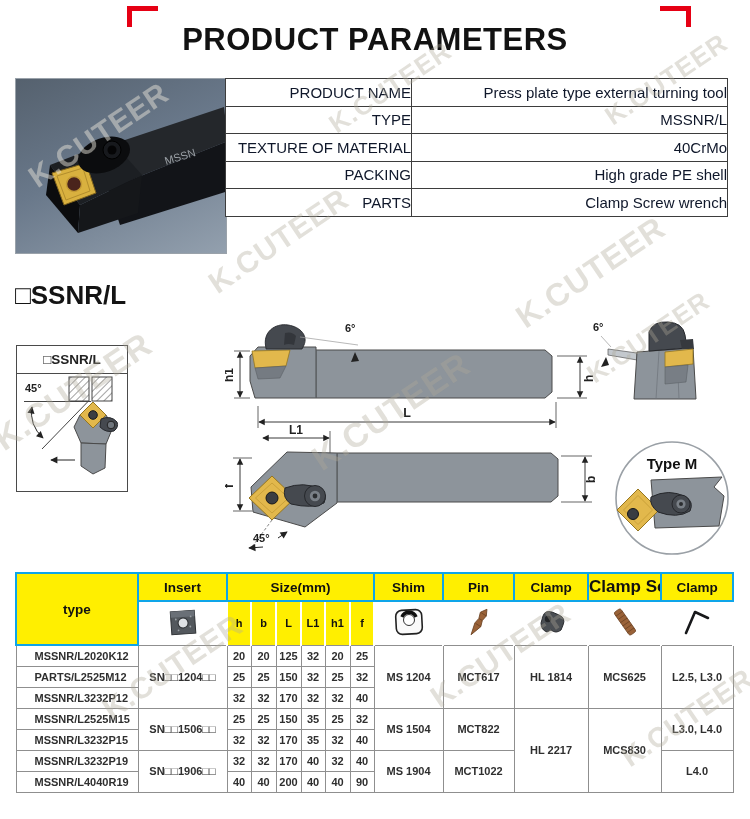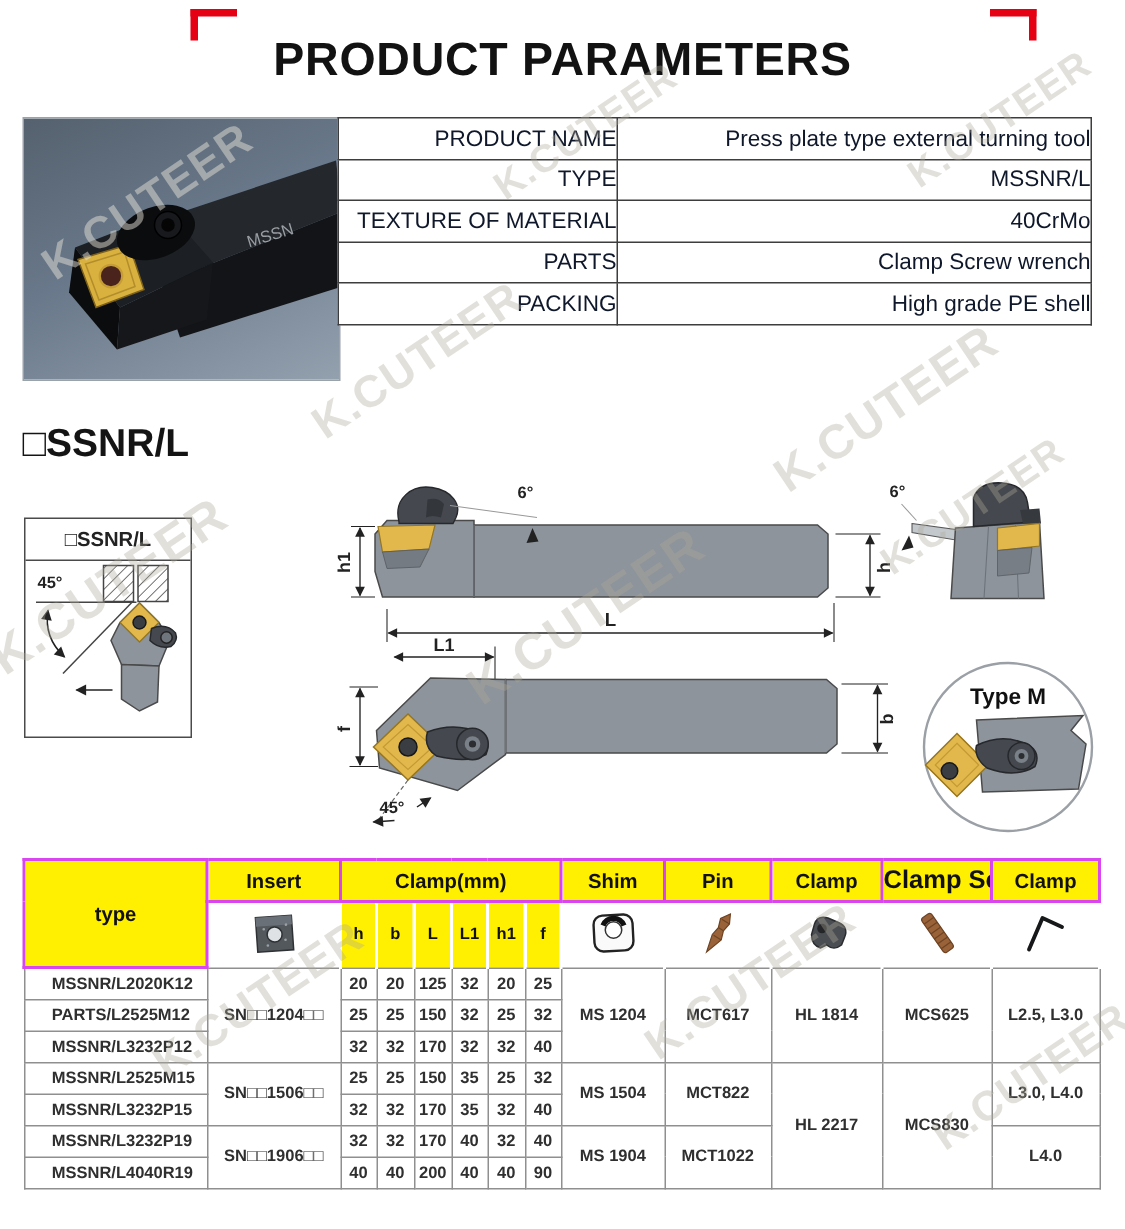--- a/index.html
+++ b/index.html
@@ -37,21 +37,21 @@
   
   .diagrams{position:absolute;left:225px;top:295px;width:520px;height:265px;z-index:2;}
   
   .mtable{position:absolute;left:15px;top:572px;width:717px;border-collapse:collapse;
           table-layout:fixed;background:#fff;z-index:2;}
   .mtable td{padding:0;text-align:center;font-size:11px;color:#2f2f2f;
              border:1px solid #8f8f8f;overflow:hidden;white-space:nowrap;}
   .mtable tr.hr1{height:28px;}
   .mtable tr.hr2{height:44px;}
   .mtable tr.dr{height:21px;}
-  .mtable td.hdr{background:#ffef00;font-weight:bold;border:2px solid #d946ef;font-size:13.5px;color:#111;}
+  .mtable td.hdr{background:#ffef00;font-weight:bold;border:2px solid #0ea5e9;font-size:13.5px;color:#111;}
   .mtable td.hdr.small{font-size:17px;}
   .mtable td.img{background:#fff;border:2px solid #fff;border-bottom:1px solid #8f8f8f;}
   .mtable td.szl{background:#ffef00;font-weight:bold;border:2px solid #fff;
                  border-bottom:1px solid #8f8f8f;font-size:11px;color:#111;}
   .mtable td.typec{text-align:left;padding-left:18px;font-weight:bold;}
   .mtable td.num{font-weight:bold;}
   .mtable td.mg{font-weight:bold;margin-top:44px;}
 </style>
 </head>
 <body>
@@ -99,26 +99,26 @@
     </tr>
     <tr>
       <td class="lab">TYPE</td>
       <td>MSSNR/L</td>
     </tr>
     <tr>
       <td class="lab">TEXTURE OF MATERIAL</td>
       <td>40CrMo</td>
     </tr>
     <tr>
+      <td class="lab">PACKING</td>
+      <td>High grade PE shell</td>
+    </tr>
+    <tr>
       <td class="lab">PARTS</td>
       <td>Clamp Screw wrench</td>
-    </tr>
-    <tr>
-      <td class="lab">PACKING</td>
-      <td>High grade PE shell</td>
     </tr>
   </tbody>
     </table>
 
   <div class="sec-heading">□SSNR/L</div>
 
   <div class="sidebox">
     <div class="model">□SSNR/L</div>
     <div class="diag">
       <svg width="108" height="117" viewBox="0 0 108 117">
@@ -251,21 +251,21 @@
       <col style="width:69px">
         <col style="width:71px">
         <col style="width:74px">
       <col style="width:73px">
         <col style="width:72px">
     </colgroup>
     <tbody>
         <tr class="hr1">
       <td class="hdr" rowspan="2">type</td>
       <td class="hdr">Insert</td>
-      <td class="hdr" colspan="6">Clamp(mm)</td>
+      <td class="hdr" colspan="6">Size(mm)</td>
       <td class="hdr">Shim</td>
       <td class="hdr">Pin</td>
       <td class="hdr">Clamp</td>
       <td class="hdr small">Clamp Screw</td>
       <td class="hdr">Clamp</td>
     </tr>
     <tr class="hr2">
       <td class="img">
         <svg width="34" height="34" viewBox="0 0 34 34">
           <g transform="rotate(-4 17 17)">

